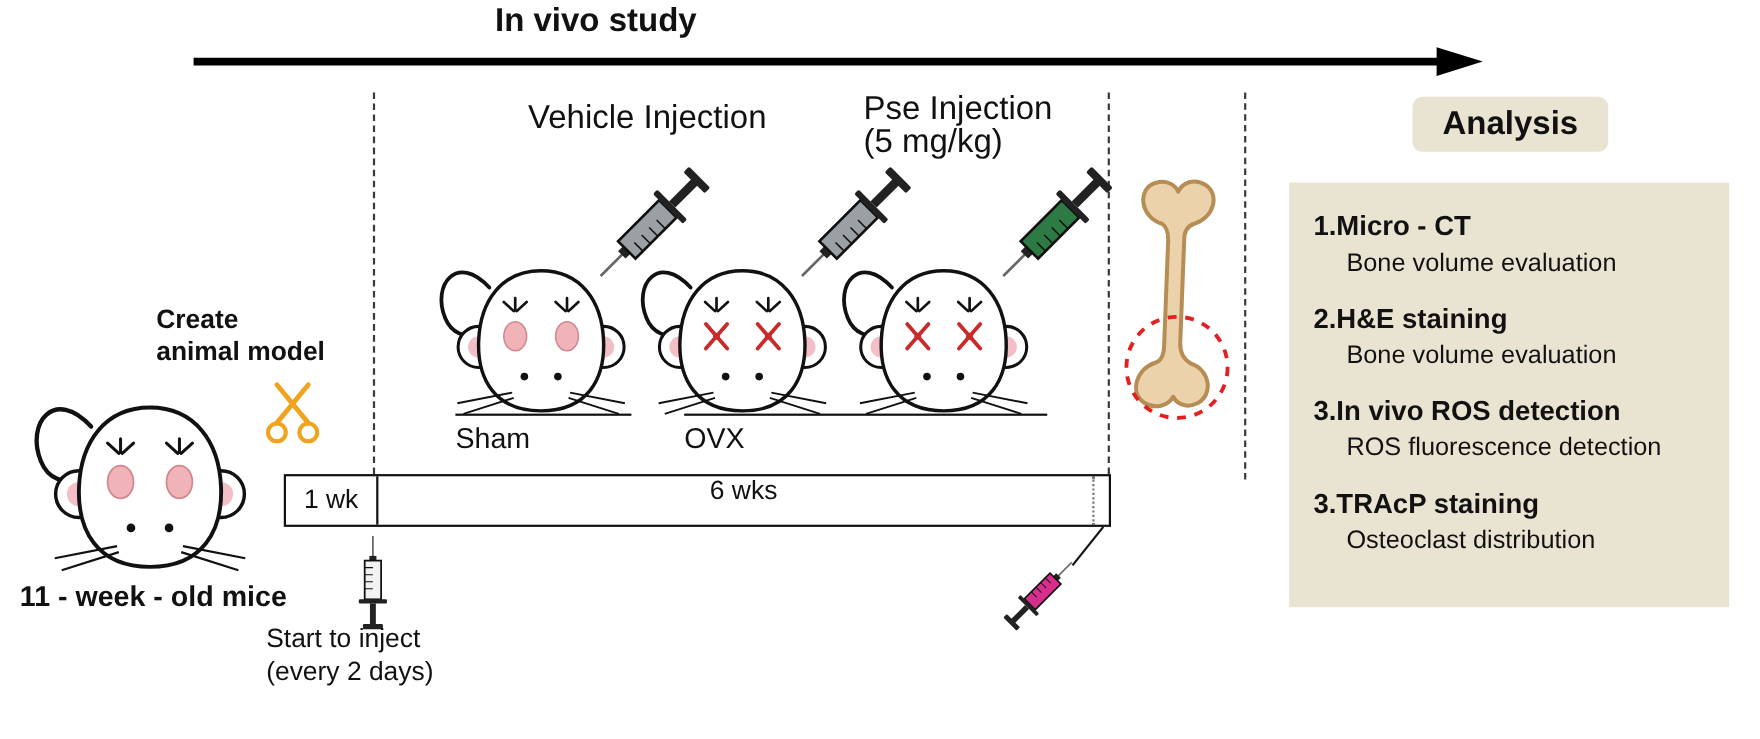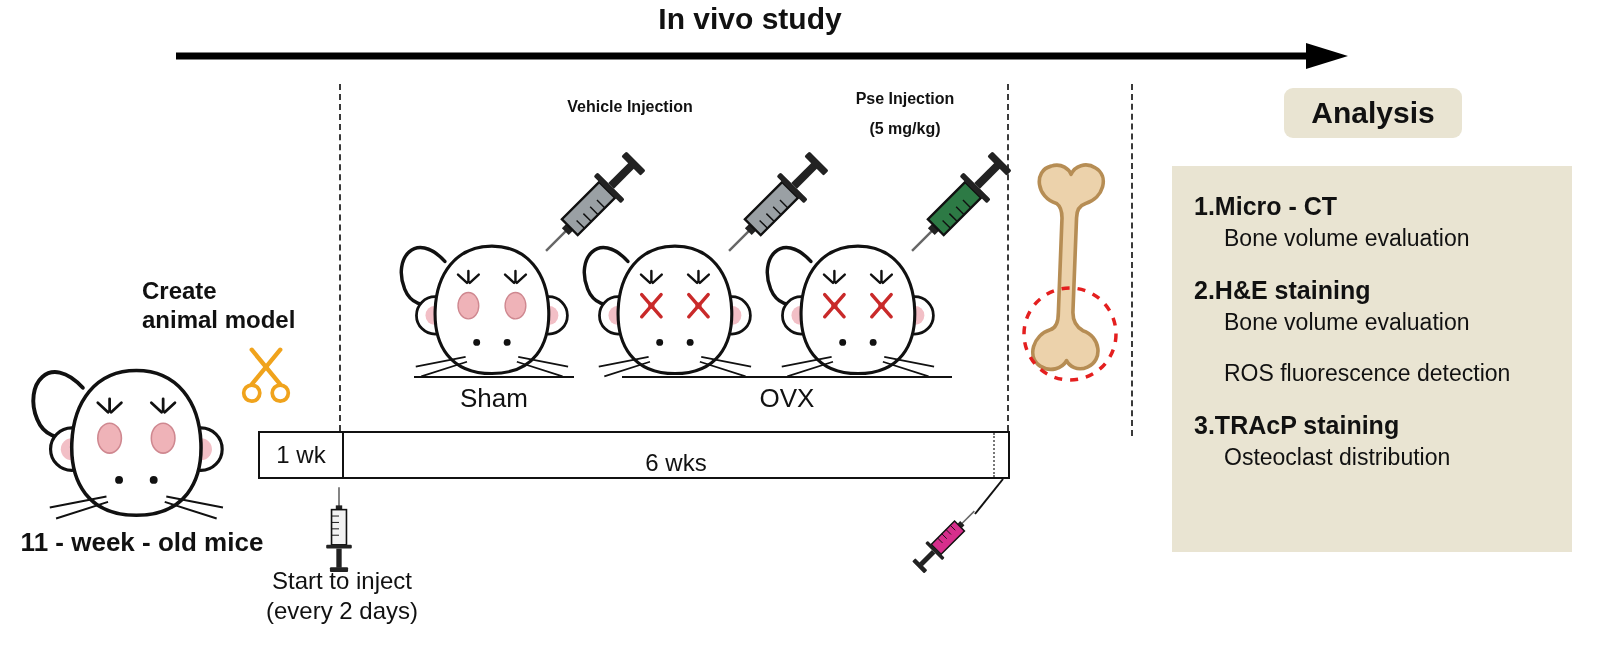--- a/index.html
+++ b/index.html
@@ -1,29 +1,29 @@
 <!DOCTYPE html>
 <html><head>
 <meta charset="utf-8">
 <style>
   *{margin:0;padding:0;box-sizing:border-box}
   html,body{background:#fff}
   body{font-family:"Liberation Sans",sans-serif;color:#111}
   #root{position:relative;width:1600px;height:672px;background:#fff;overflow:hidden}
   .abs{position:absolute}
-  .tc{text-align:center}
+  .tc{text-align:left}
   svg{overflow:visible;display:block}
   .dash-v{position:absolute;width:0;border-left:2.5px dashed #3a3a3a}
   .title-top{font-size:30px;font-weight:700}
-  .lbl-inj{font-size:16px;font-weight:700;line-height:30px}
+  .lbl-inj{font-size:30px;font-weight:400;line-height:30px}
   .grp-line{position:absolute;border-top:2.5px solid #111}
   .grp-lbl{font-size:26px;font-weight:400}
   .bar{position:absolute;border:2.5px solid #111;background:#fff;display:flex}
   .bar-seg1{width:84px;display:flex;align-items:center;justify-content:center;font-size:24px;border-right:2.5px solid #111}
-  .bar-seg2{flex:1;display:flex;align-items:flex-end;justify-content:center;font-size:24px;position:relative}
+  .bar-seg2{flex:1;display:flex;align-items:flex-start;justify-content:center;font-size:24px;position:relative}
   .bar-dot{position:absolute;right:13px;top:0;bottom:0;width:0;border-left:2.5px dotted #777}
   .note{font-size:24px;line-height:30px}
   .bold-note{font-size:24px;font-weight:700;line-height:29px}
   .a-head{position:absolute;background:#e9e4d2;border-radius:9px;display:flex;align-items:center;justify-content:center;font-size:30px;font-weight:700}
   .panel{position:absolute;background:#e9e4d2;border-radius:0;padding:26px 10px 0 22px}
   .a-item{margin-bottom:24px}
   .a-title{font-size:25px;font-weight:700}
   .a-desc{font-size:23px;padding-left:30px;margin-top:4px}
   
   .m-outline{fill:none;stroke:#111;stroke-width:5;stroke-linecap:round}
@@ -191,20 +191,21 @@
   <div class="panel" style="left:1172px;top:166px;width:400px;height:386px">
     <div class="a-item">
       <div class="a-title"><span>1.</span><span>Micro - CT</span></div>
       <div class="a-desc">Bone volume evaluation</div>
     </div>
     <div class="a-item">
       <div class="a-title"><span>2.</span><span>H&amp;E staining</span></div>
       <div class="a-desc">Bone volume evaluation</div>
     </div>
     <div class="a-item">
+      <div class="a-title"><span>3.</span><span>In vivo ROS detection</span></div>
       <div class="a-desc">ROS fluorescence detection</div>
     </div>
     <div class="a-item">
       <div class="a-title"><span>3.</span><span>TRAcP staining</span></div>
       <div class="a-desc">Osteoclast distribution</div>
     </div>
   </div>
 
 </div>
 

